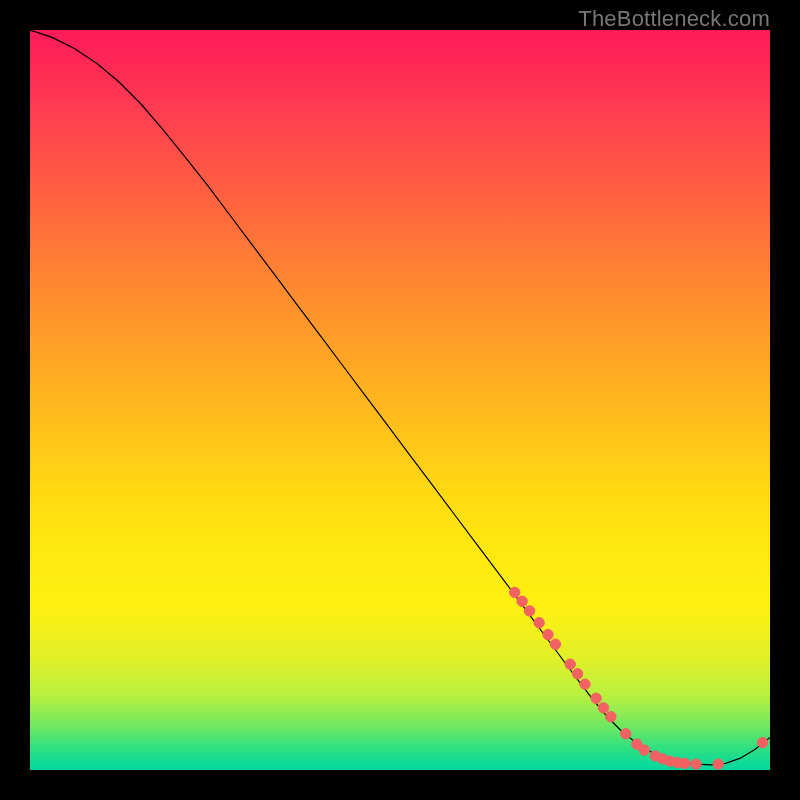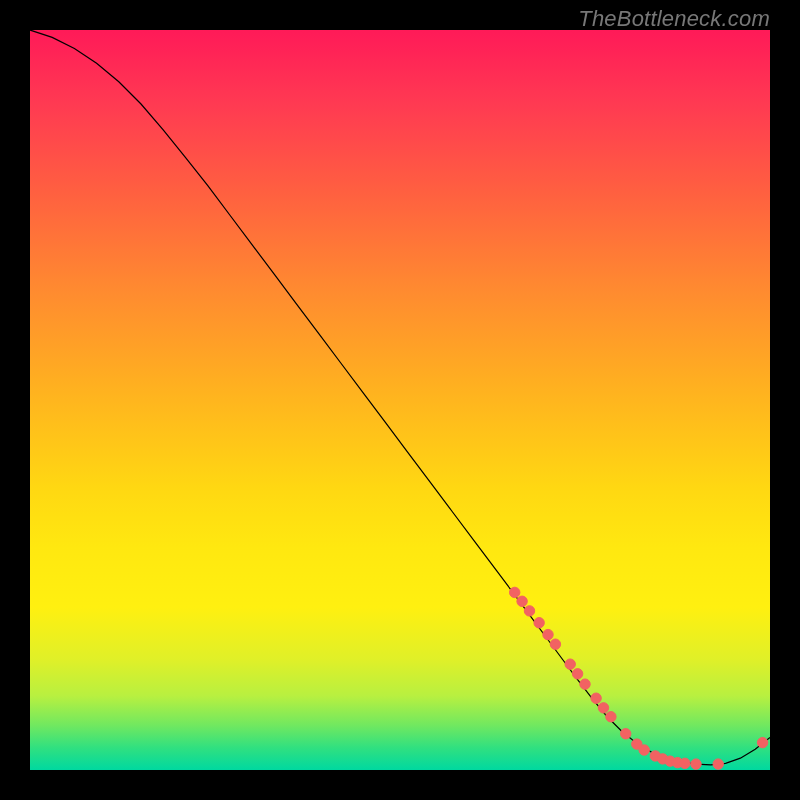--- a/index.html
+++ b/index.html
@@ -41,21 +41,20 @@
     );
   }
   .watermark {
     position: absolute;
     top: 6px;
     right: 30px;
     color: #777;
     font-size: 22px;
     font-weight: 500;
     letter-spacing: 0.2px;
-    font-style: italic;
   }
   svg.overlay {
     position: absolute;
     left: 0;
     top: 0;
     width: 740px;
     height: 740px;
   }
   .curve {
     fill: none;

